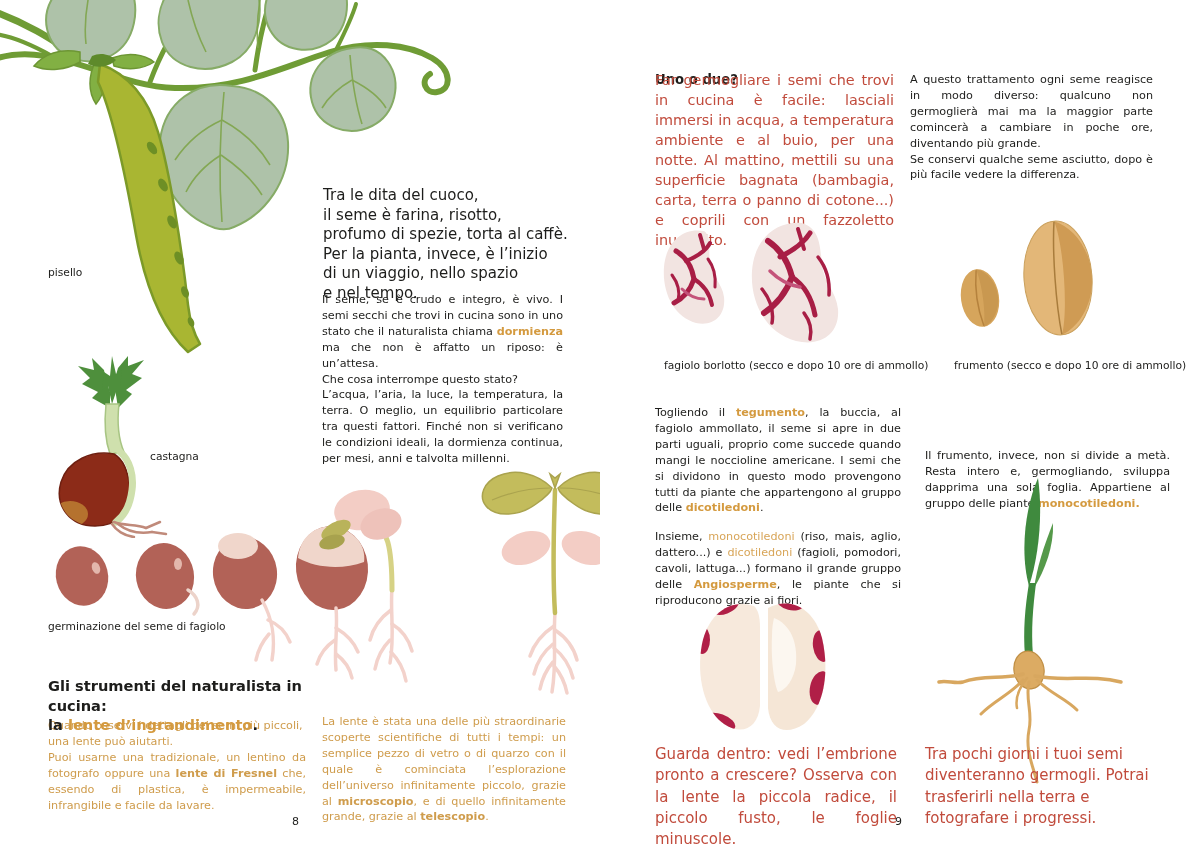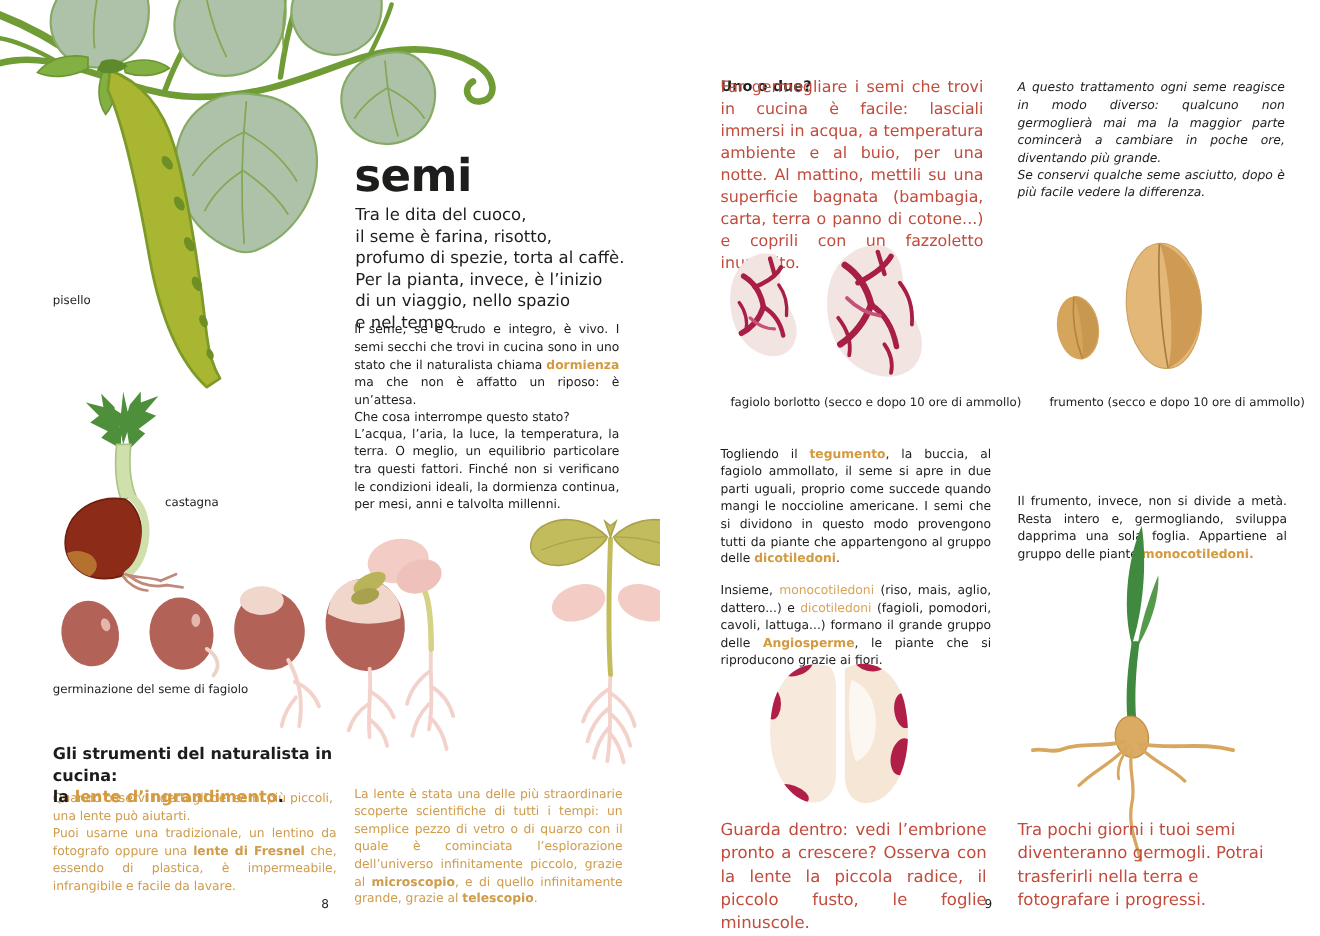--- a/index.html
+++ b/index.html
@@ -162,21 +162,20 @@
     <g stroke="#aaa34e" stroke-width="1.2" fill="none">
       <path d="M510 40 C 496 40, 476 42, 452 52"></path>
       <path d="M520 40 C 534 40, 554 42, 578 52"></path>
     </g>
     <ellipse cx="486" cy="100" rx="25" ry="16" fill="#f3cdc5" transform="rotate(-18 486 100)"></ellipse>
     <ellipse cx="546" cy="100" rx="25" ry="16" fill="#f3cdc5" transform="rotate(18 546 100)"></ellipse>
   </svg>
 
   <div class="abs caption" style="left:48px;top:620px;">germinazione del seme di fagiolo</div>
 
-  <div class="abs title" style="left:322px;top:136px;">semi</div>
   <div class="abs poem" style="left:323px;top:186px;width:250px;">
     <p>Tra le dita del cuoco,</p>
     <p>il seme è farina, risotto,</p>
     <p>profumo di spezie, torta al caffè.</p>
     <p>Per la pianta, invece, è l’inizio</p>
     <p>di un viaggio, nello spazio</p>
     <p>e nel tempo.</p>
   </div>
 
   <div class="abs small just" style="left:322px;top:292px;width:241px;">
@@ -201,21 +200,21 @@
 
   <div class="abs pagenum" style="left:292px;top:815px;">8</div>
 </div>
 
 <div class="abs" style="left:600px;top:0;width:600px;height:851px;">
 
   <div class="abs h-small" style="left:55px;top:42px;margin-top:30px;">Uno o due?</div>
 
   <div class="abs bigred red just" style="left:55px;top:70px;width:239px;">Far germogliare i semi che trovi in cucina è facile: lasciali immersi in acqua, a temperatura ambiente e al buio, per una notte. Al mattino, mettili su una superficie bagnata (bambagia, carta, terra o panno di cotone...) e coprili con un fazzoletto inumidito.</div>
 
-  <div class="abs small just" style="left:325px;top:72px;width:243px;font-style:italic;">
+  <div class="abs small just" style="left:310px;top:72px;width:243px;">
     <p>A questo trattamento ogni seme reagisce in modo diverso: qualcuno non germoglierà mai ma la maggior parte comincerà a cambiare in poche ore, diventando più grande.</p>
     <p>Se conservi qualche seme asciutto, dopo è più facile vedere la differenza.</p>
   </div>
 
   <svg class="abs" style="left:52px;top:205px;" width="240" height="150" viewBox="0 0 240 150">
     <path d="M52 26 C 30 22, 14 38, 12 62 C 10 88, 22 112, 44 118 C 62 122, 74 110, 72 92 C 70 78, 60 72, 58 58 C 56 44, 60 32, 52 26 Z" fill="#f2e4e1"></path>
     <g stroke="#a81e45" fill="none" stroke-linecap="round">
       <path d="M24 46 C 34 52, 40 62, 42 74" stroke-width="5"></path>
       <path d="M42 74 C 38 86, 30 94, 22 98" stroke-width="5"></path>
       <path d="M42 74 C 52 80, 58 90, 60 100" stroke-width="4"></path>

